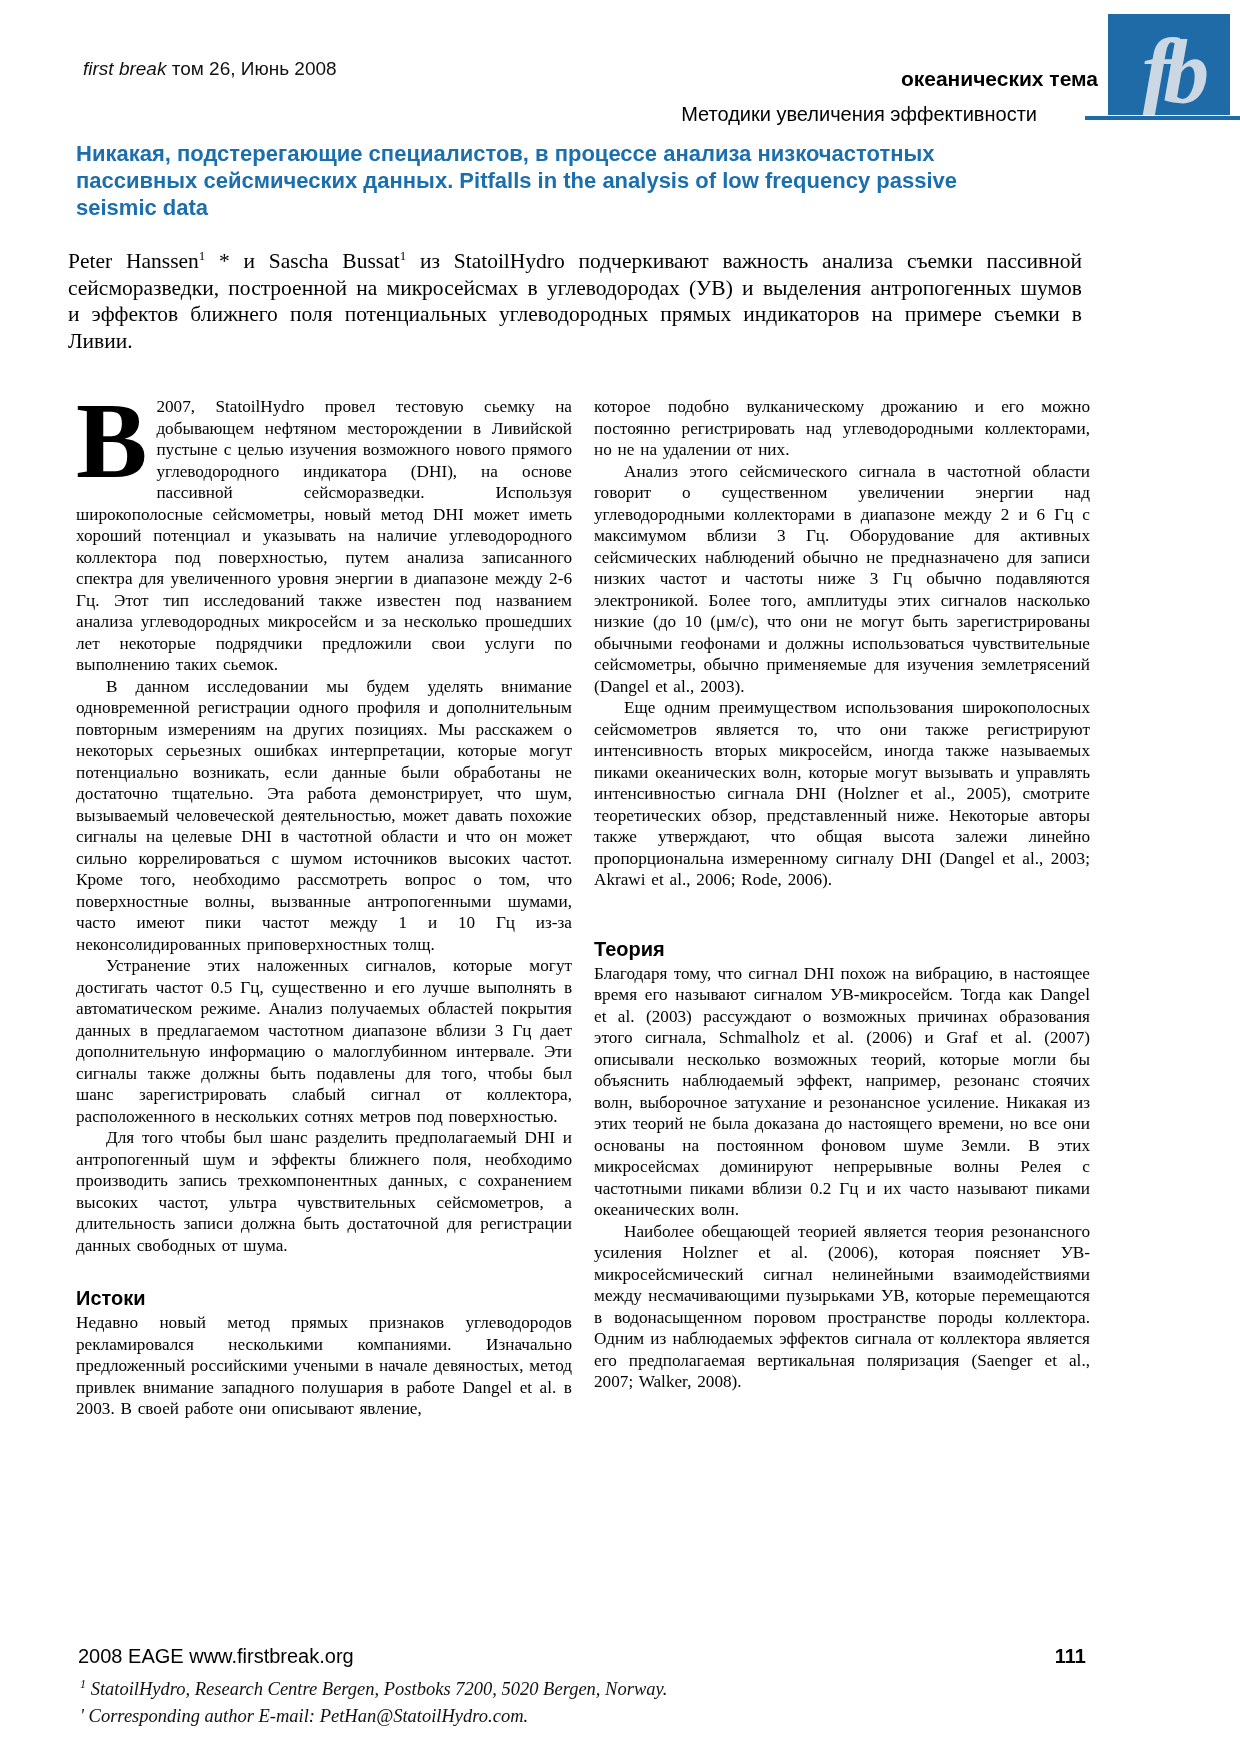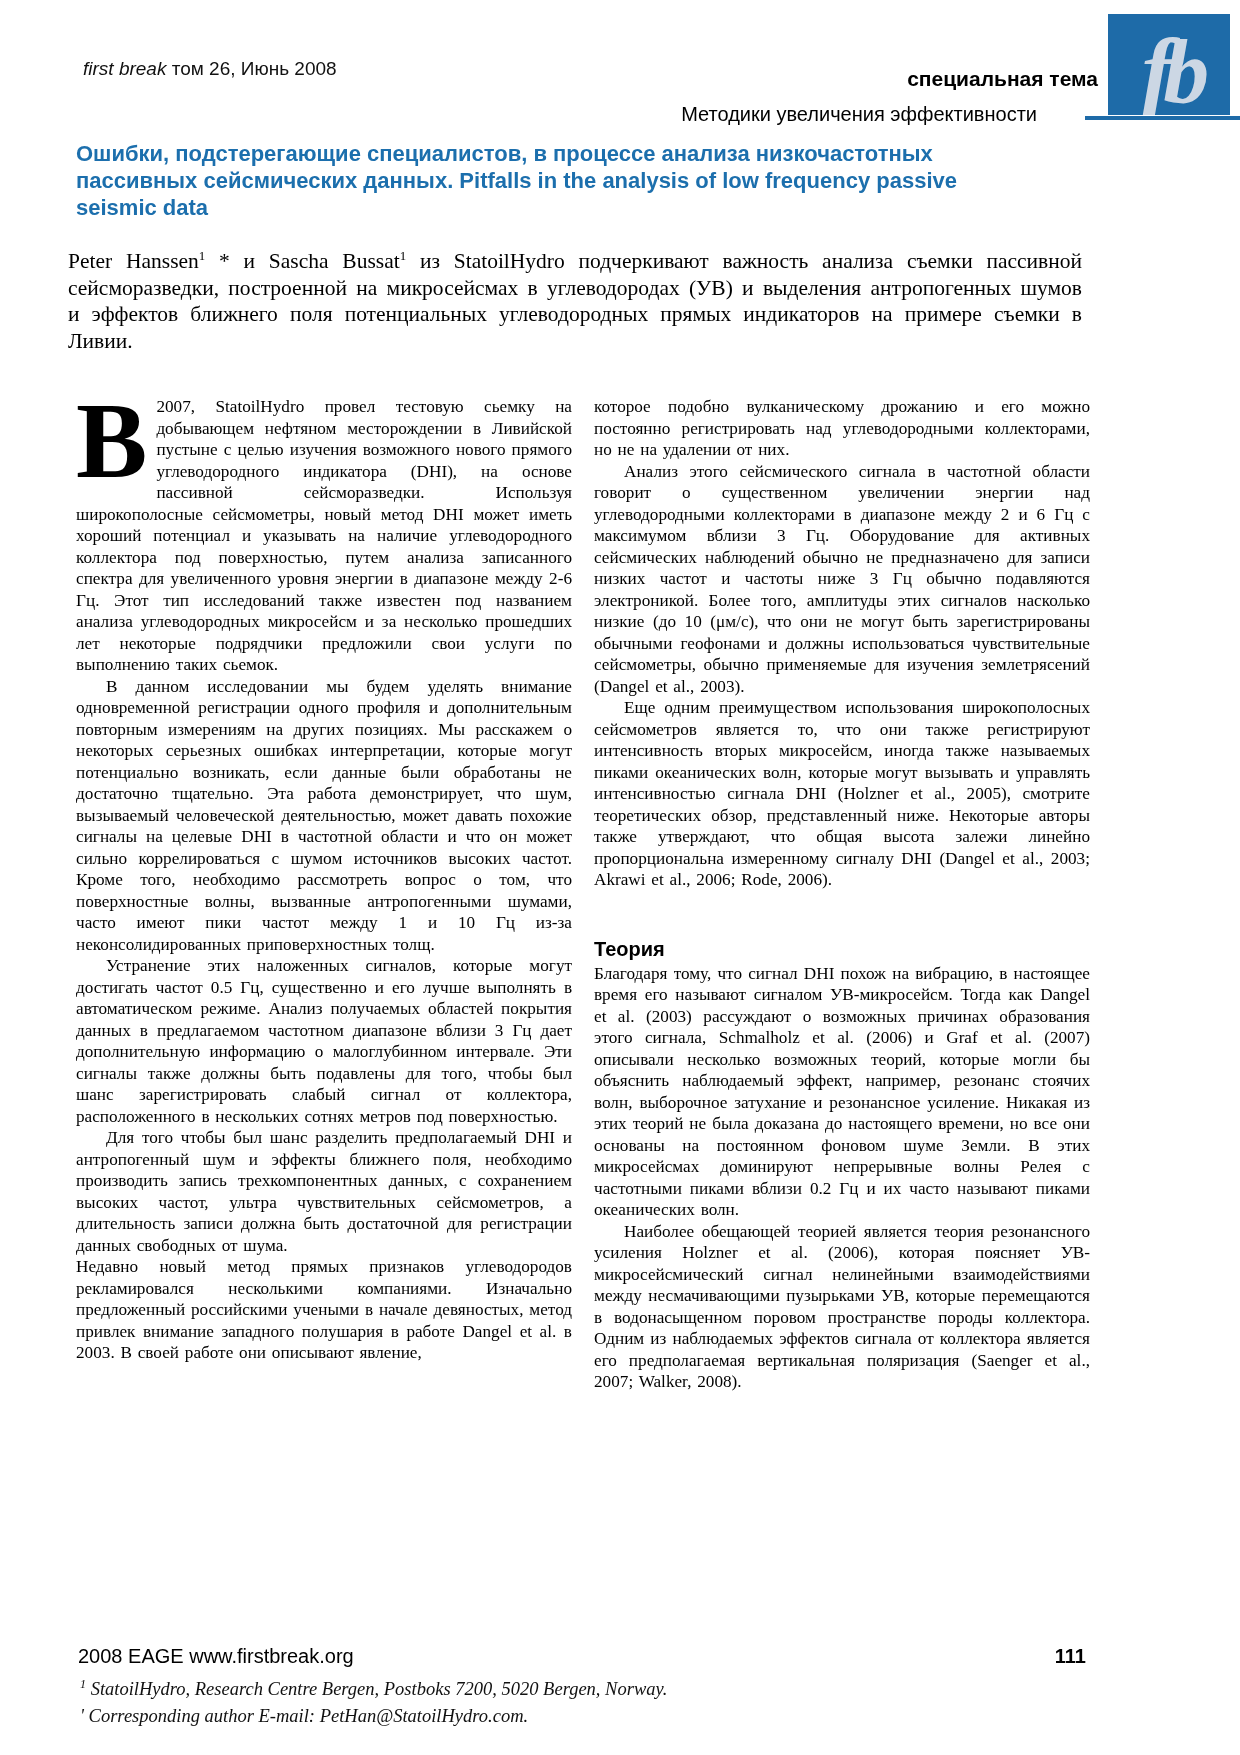--- a/index.html
+++ b/index.html
@@ -107,40 +107,41 @@
 
   <div class="masthead">
     <span class="journal">first break</span><span> том 26, Июнь 2008</span>
   </div>
 
   <div class="logo-box">
     <span class="logo-fb">fb</span>
   </div>
   <div class="logo-underline"></div>
 
-  <div class="section-label">специальная тема</div>
+  <div class="section-label">океанических тема</div>
   <div class="subsection-label">Методики увеличения эффективности</div>
 
   <h1 class="title">
-    <span class="tl">Ошибки, подстерегающие специалистов, в процессе анализа низкочастотных</span>
+    <span class="tl">Никакая, подстерегающие специалистов, в процессе анализа низкочастотных</span>
     <span class="tl">пассивных сейсмических данных. Pitfalls in the analysis of low frequency passive</span>
     <span class="tl">seismic data</span>
   </h1>
 
   <p class="byline">
     <span>Peter Hanssen</span><sup>1</sup><span> * и Sascha Bussat</span><sup>1</sup><span> из StatoilHydro подчеркивают важность анализа съемки пассивной сейсморазведки, построенной на микросейсмах в углеводородах (УВ) и выделения антропогенных шумов и эффектов ближнего поля потенциальных углеводородных прямых индикаторов на примере съемки в Ливии.</span>
   </p>
 
   <div class="columns">
 
     <div class="col">
       <p class="para"><span class="dropcap">В</span><span>2007, StatoilHydro провел тестовую сьемку на добывающем нефтяном месторождении в Ливийской пустыне с целью изучения возможного нового прямого углеводородного индикатора (DHI), на основе пассивной сейсморазведки. Используя широкополосные сейсмометры, новый метод DHI может иметь хороший потенциал и указывать на наличие углеводородного коллектора под поверхностью, путем анализа записанного спектра для увеличенного уровня энергии в диапазоне между 2-6 Гц. Этот тип исследований также известен под названием анализа углеводородных микросейсм и за несколько прошедших лет некоторые подрядчики предложили свои услуги по выполнению таких сьемок.</span></p>
       <p class="para indent">В данном исследовании мы будем уделять внимание одновременной регистрации одного профиля и дополнительным повторным измерениям на других позициях. Мы расскажем о некоторых серьезных ошибках интерпретации, которые могут потенциально возникать, если данные были обработаны не достаточно тщательно. Эта работа демонстрирует, что шум, вызываемый человеческой деятельностью, может давать похожие сигналы на целевые DHI в частотной области и что он может сильно коррелироваться с шумом источников высоких частот. Кроме того, необходимо рассмотреть вопрос о том, что поверхностные волны, вызванные антропогенными шумами, часто имеют пики частот между 1 и 10 Гц из-за неконсолидированных приповерхностных толщ.</p>
       <p class="para indent">Устранение этих наложенных сигналов, которые могут достигать частот 0.5 Гц, существенно и его лучше выполнять в автоматическом режиме. Анализ получаемых областей покрытия данных в предлагаемом частотном диапазоне вблизи 3 Гц дает дополнительную информацию о малоглубинном интервале. Эти сигналы также должны быть подавлены для того, чтобы был шанс зарегистрировать слабый сигнал от коллектора, расположенного в нескольких сотнях метров под поверхностью.</p>
       <p class="para indent">Для того чтобы был шанс разделить предполагаемый DHI и антропогенный шум и эффекты ближнего поля, необходимо производить запись трехкомпонентных данных, с сохранением высоких частот, ультра чувствительных сейсмометров, а длительность записи должна быть достаточной для регистрации данных свободных от шума.</p>
+      <h3 class="subhead">Истоки</h3>
       <p class="para">Недавно новый метод прямых признаков углеводородов рекламировался несколькими компаниями. Изначально предложенный российскими учеными в начале девяностых, метод привлек внимание западного полушария в работе Dangel et al. в 2003. В своей работе они описывают явление,</p>
     </div>
 
     <div class="col">
       <p class="para">которое подобно вулканическому дрожанию и его можно постоянно регистрировать над углеводородными коллекторами, но не на удалении от них.</p>
       <p class="para indent">Анализ этого сейсмического сигнала в частотной области говорит о существенном увеличении энергии над углеводородными коллекторами в диапазоне между 2 и 6 Гц с максимумом вблизи 3 Гц. Оборудование для активных сейсмических наблюдений обычно не предназначено для записи низких частот и частоты ниже 3 Гц обычно подавляются электроникой. Более того, амплитуды этих сигналов насколько низкие (до 10 (μм/с), что они не могут быть зарегистрированы обычными геофонами и должны использоваться чувствительные сейсмометры, обычно применяемые для изучения землетрясений (Dangel et al., 2003).</p>
       <p class="para indent">Еще одним преимуществом использования широкополосных сейсмометров является то, что они также регистрируют интенсивность вторых микросейсм, иногда также называемых пиками океанических волн, которые могут вызывать и управлять интенсивностью сигнала DHI (Holzner et al., 2005), смотрите теоретических обзор, представленный ниже. Некоторые авторы также утверждают, что общая высота залежи линейно пропорциональна измеренному сигналу DHI (Dangel et al., 2003; Akrawi et al., 2006; Rode, 2006).</p>
       <h3 class="subhead theory">Теория</h3>
       <p class="para">Благодаря тому, что сигнал DHI похож на вибрацию, в настоящее время его называют сигналом УВ-микросейсм. Тогда как Dangel et al. (2003) рассуждают о возможных причинах образования этого сигнала, Schmalholz et al. (2006) и Graf et al. (2007) описывали несколько возможных теорий, которые могли бы объяснить наблюдаемый эффект, например, резонанс стоячих волн, выборочное затухание и резонансное усиление. Никакая из этих теорий не была доказана до настоящего времени, но все они основаны на постоянном фоновом шуме Земли. В этих микросейсмах доминируют непрерывные волны Релея с частотными пиками вблизи 0.2 Гц и их часто называют пиками океанических волн.</p>
       <p class="para indent">Наиболее обещающей теорией является теория резонансного усиления Holzner et al. (2006), которая поясняет УВ-микросейсмический сигнал нелинейными взаимодействиями между несмачивающими пузырьками УВ, которые перемещаются в водонасыщенном поровом пространстве породы коллектора. Одним из наблюдаемых эффектов сигнала от коллектора является его предполагаемая вертикальная поляризация (Saenger et al., 2007; Walker, 2008).</p>

